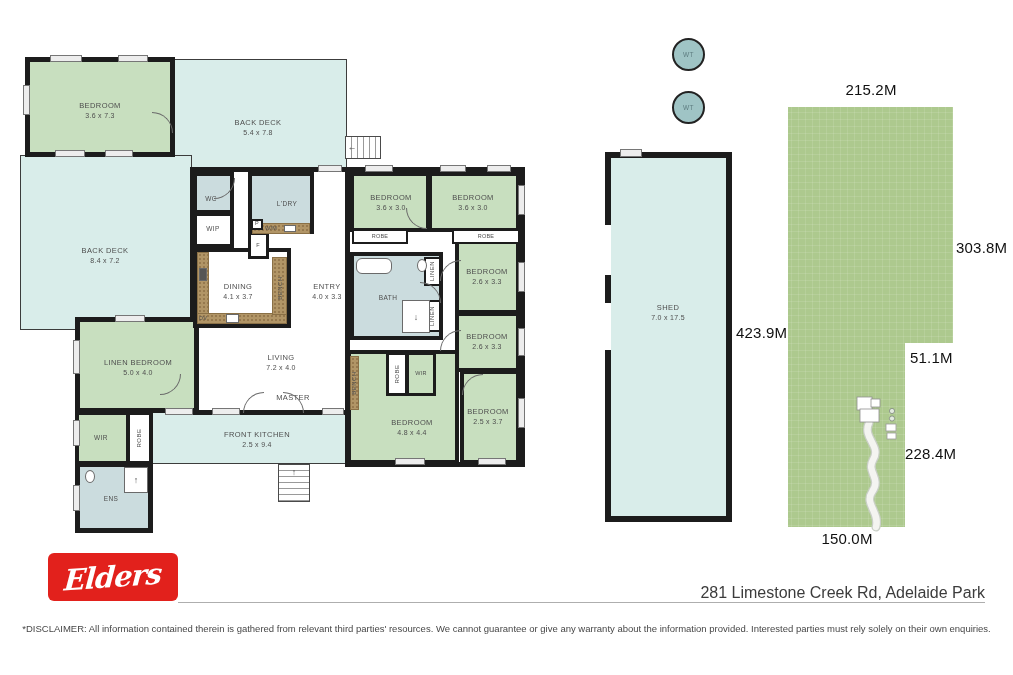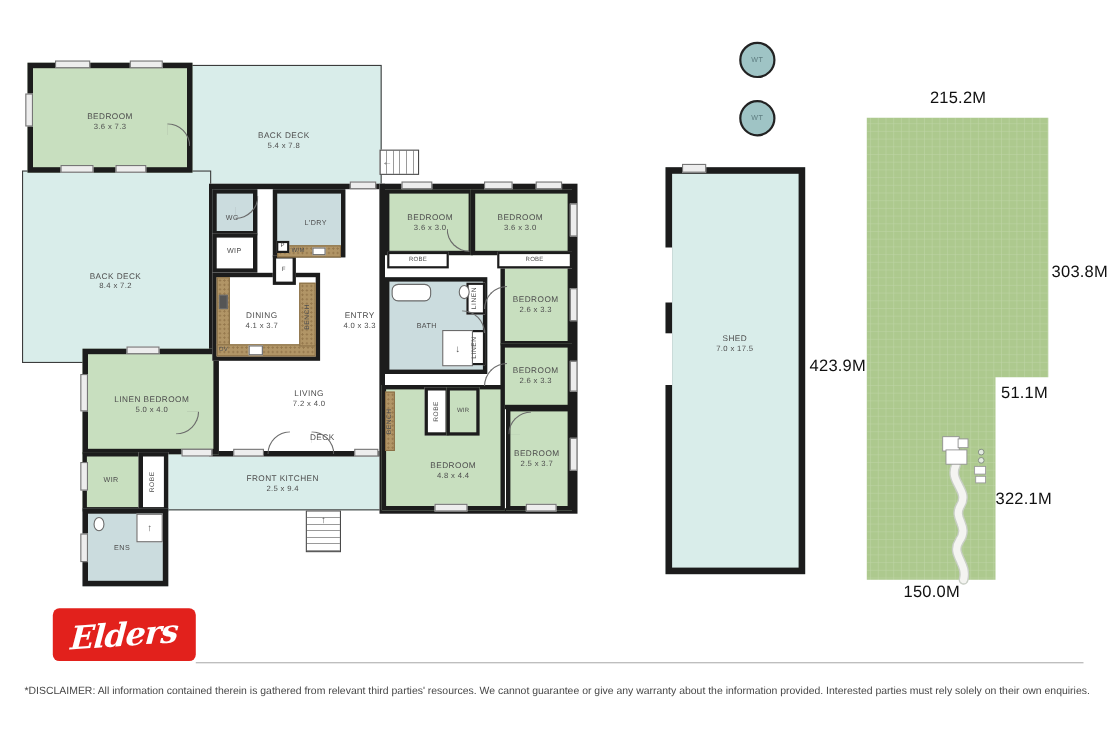--- a/index.html
+++ b/index.html
@@ -176,21 +176,21 @@
   <rect x="860" y="409" width="19" height="13" fill="#ffffff" stroke="#8f8f8f" stroke-width="0.8"></rect>
   <circle cx="892" cy="411" r="2.6" fill="#e3ebe0" stroke="#7d877c" stroke-width="0.8"></circle>
   <circle cx="892" cy="418.5" r="2.6" fill="#e3ebe0" stroke="#7d877c" stroke-width="0.8"></circle>
   <rect x="886" y="424" width="10" height="7" fill="#ffffff" stroke="#999" stroke-width="0.8"></rect>
   <rect x="887" y="433" width="9" height="6" fill="#ffffff" stroke="#999" stroke-width="0.8"></rect>
 </svg>
 
 <div class="mlabel" style="left:831px;top:81px;width:80px;text-align:center">215.2M</div>
 <div class="mlabel" style="left:956px;top:239px">303.8M</div>
 <div class="mlabel" style="left:910px;top:349px">51.1M</div>
-<div class="mlabel" style="left:905px;top:445px">322.1M</div>
+<div class="mlabel" style="left:905px;top:445px">228.4M</div>
 <div class="mlabel" style="left:816px;top:530px;width:62px;text-align:center">150.0M</div>
 <div class="mlabel" style="left:736px;top:324px">423.9M</div>
 
 <div class="lbl" style="left:100px;top:111px">
       <span class="nm">BEDROOM</span>
       <span class="dm">3.6 x 7.3</span>
     </div>
 <div class="lbl" style="left:258px;top:128px">
       <span class="nm">BACK DECK</span>
       <span class="dm">5.4 x 7.8</span>
@@ -227,21 +227,21 @@
 <div class="vlbl" style="left:280px;top:288px">BENCH</div>
 <div class="lbl" style="left:327px;top:292px">
       <span class="nm">ENTRY</span>
       <span class="dm">4.0 x 3.3</span>
     </div>
 <div class="lbl" style="left:281px;top:363px">
       <span class="nm">LIVING</span>
       <span class="dm">7.2 x 4.0</span>
     </div>
 <div class="lbl" style="left:293px;top:398px">
-      <span class="nm">DECK</span>
+      <span class="nm">MASTER</span>
     </div>
 <div class="lbl" style="left:138px;top:368px">
       <span class="nm">LINEN BEDROOM</span>
       <span class="dm">5.0 x 4.0</span>
     </div>
 <div class="lbl sm" style="left:101px;top:438px">
       <span class="nm">WIR</span>
     </div>
 <div class="vlbl" style="left:139px;top:438px">ROBE</div>
 <div class="lbl sm" style="left:111px;top:499px">
@@ -292,16 +292,17 @@
       <span class="dm">2.5 x 3.7</span>
     </div>
 <div class="lbl" style="left:668px;top:313px">
       <span class="nm">SHED</span>
       <span class="dm">7.0 x 17.5</span>
     </div>
 
 <div id="logo">
       <span>Elders</span>
     </div>
+<div id="addr">281 Limestone Creek Rd, Adelaide Park</div>
 <div id="addr-line"></div>
 <div id="disc">*DISCLAIMER: All information contained therein is gathered from relevant third parties' resources. We cannot guarantee or give any warranty about the information provided. Interested parties must rely solely on their own enquiries.</div>
 
 </div>
 
 </body></html>

